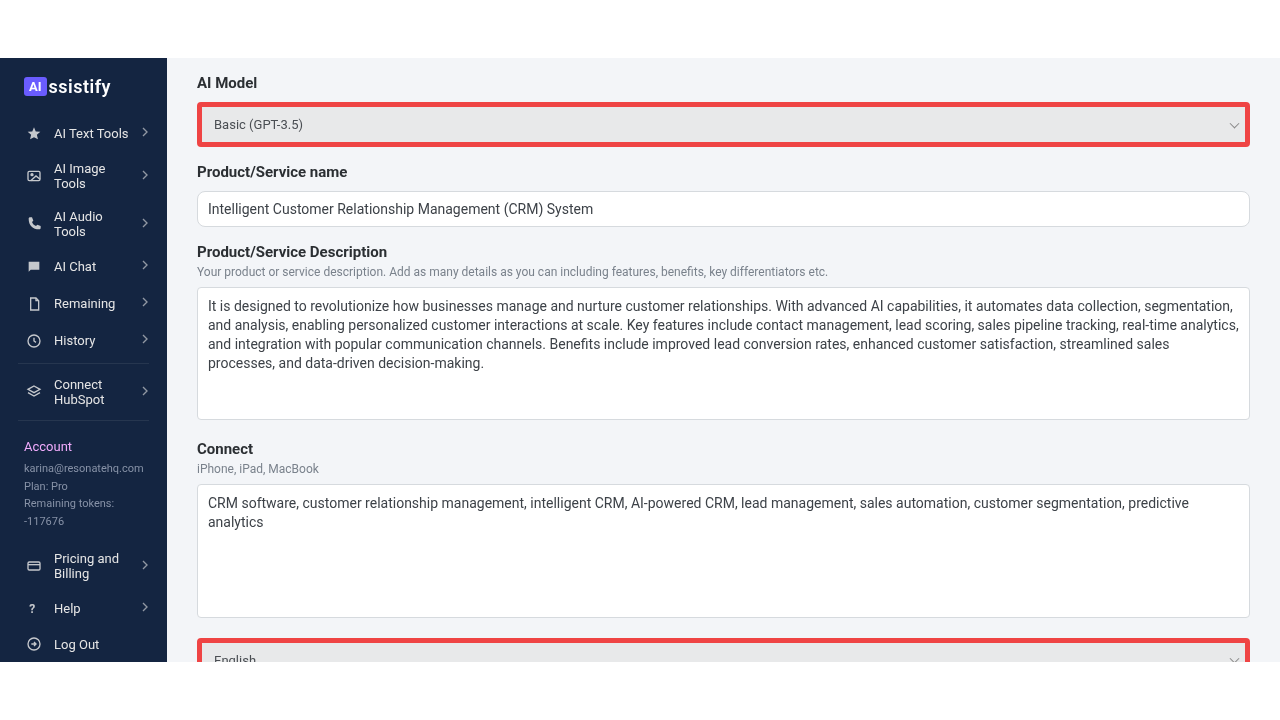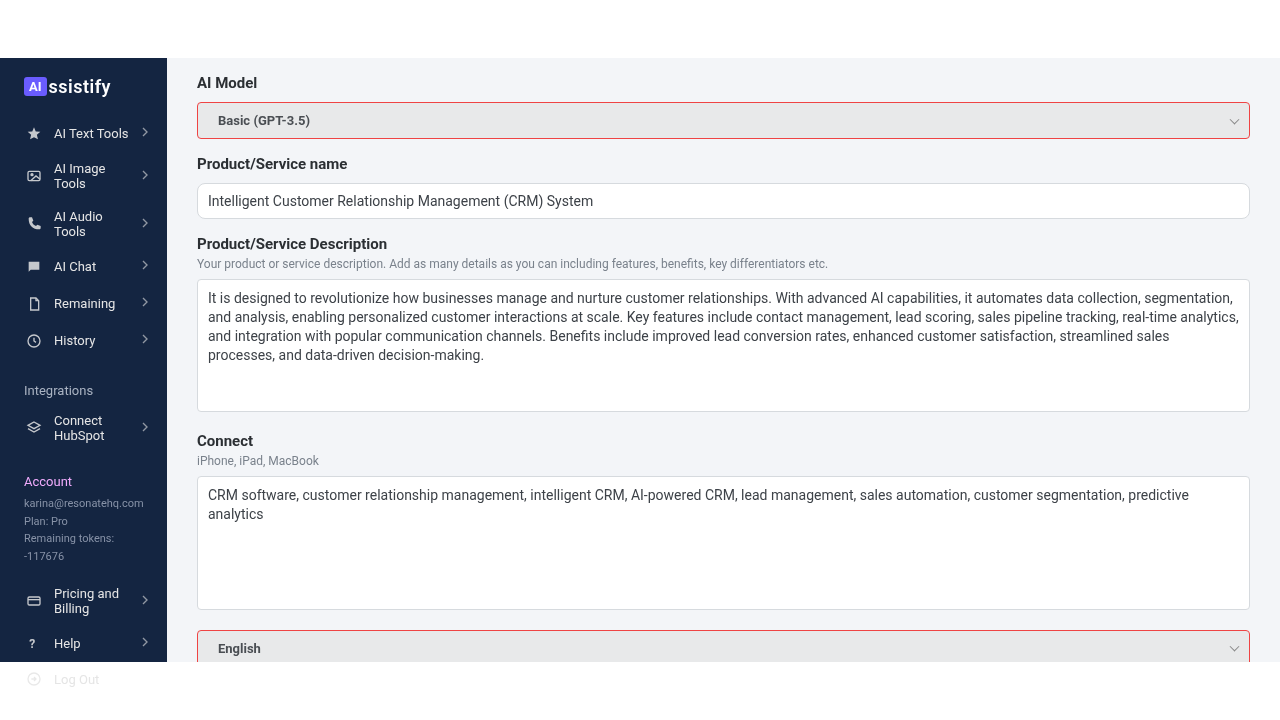--- a/index.html
+++ b/index.html
@@ -19,21 +19,21 @@
   .sb-divider { height: 1px; background: rgba(255,255,255,0.08); margin: 4px 18px; }
   .account-block { padding: 14px 24px 6px 24px; }
   .account-block .heading { color: #f0abfc; font-size: 13px; margin-bottom: 6px; }
   .account-line { color: #8792a7; font-size: 11px; line-height: 1.6; }
 
   
   .main { flex: 1; background: #f3f5f8; padding: 0 30px 30px 30px; overflow: hidden; height: 604px; }
   .form-block { margin-top: 16px; }
   .label-strong { font-weight: 700; font-size: 15px; color: #2b2f33; margin-bottom: 10px; display: block; }
   .hint { font-size: 12px; color: #7a828c; margin-top: -6px; margin-bottom: 8px; }
-  .select-ish { width: 100%; background: #e8e9ea; border: 1px solid #ef4444; color: #4a4e53; font-size: 13px; padding: 10px 20px; border-radius: 4px; appearance: none; position: relative; font-weight: bold; }
+  .select-ish { width: 100%; background: #e8e9ea; border: 5px solid #ef4444; color: #4a4e53; font-size: 13px; padding: 10px 12px; border-radius: 4px; appearance: none; position: relative; }
   .select-wrap { position: relative; }
   .select-wrap::after { content:""; position: absolute; right: 12px; top: 50%; width: 6px; height: 6px; border-right: 1px solid #888; border-bottom: 1px solid #888; transform: translateY(-70%) rotate(45deg); pointer-events: none; }
   .text-input { width: 100%; background: #fff; border: 1px solid #d6dade; color: #3d4248; font-size: 14px; padding: 9px 10px; border-radius: 8px; }
   .text-area { width: 100%; background: #fff; border: 1px solid #d6dade; color: #3d4248; font-size: 14px; padding: 9px 10px; border-radius: 4px; resize: none; line-height: 1.35; }
 
   .ico { width: 16px; height: 16px; }
 </style>
 </head>
 <body>
 
@@ -127,21 +127,20 @@
       </span>
       <span class="sb-label">History</span>
       <span class="sb-chevron">
         <svg class="ico" viewBox="0 0 24 24" fill="none" stroke="currentColor" stroke-width="2">
             <polyline points="9 6 15 12 9 18"></polyline>
           </svg>
       </span>
     </div>
 
     <div class="sb-divider"></div>
-    <div class="sb-section-heading">Integrations</div>
 
     <div class="sb-item">
       <span class="sb-icon">
         <svg class="ico" viewBox="0 0 24 24" fill="none" stroke="currentColor" stroke-width="2">
             <path d="M12 3l9 5-9 5-9-5 9-5z"></path>
             <path d="M3 13l9 5 9-5"></path>
           </svg>
       </span>
       <span class="sb-label">Connect HubSpot</span>
       <span class="sb-chevron">

